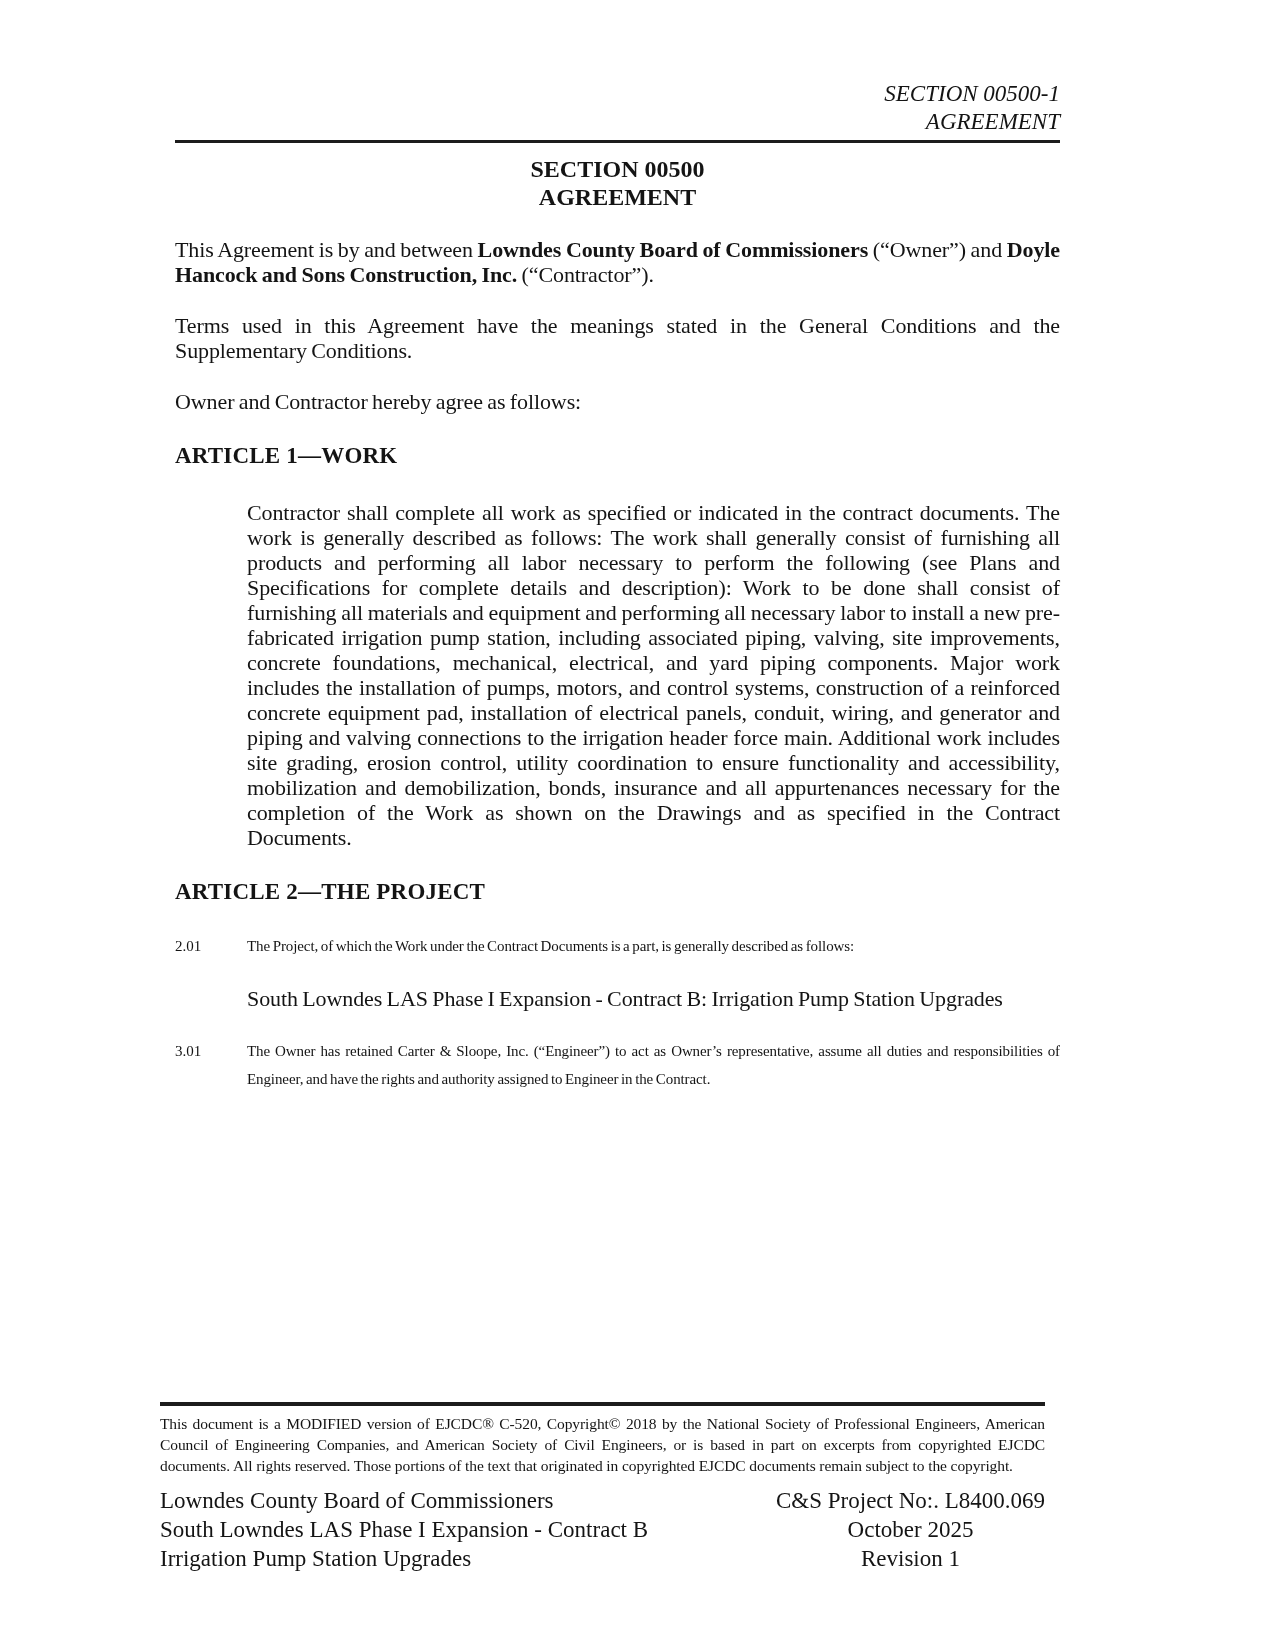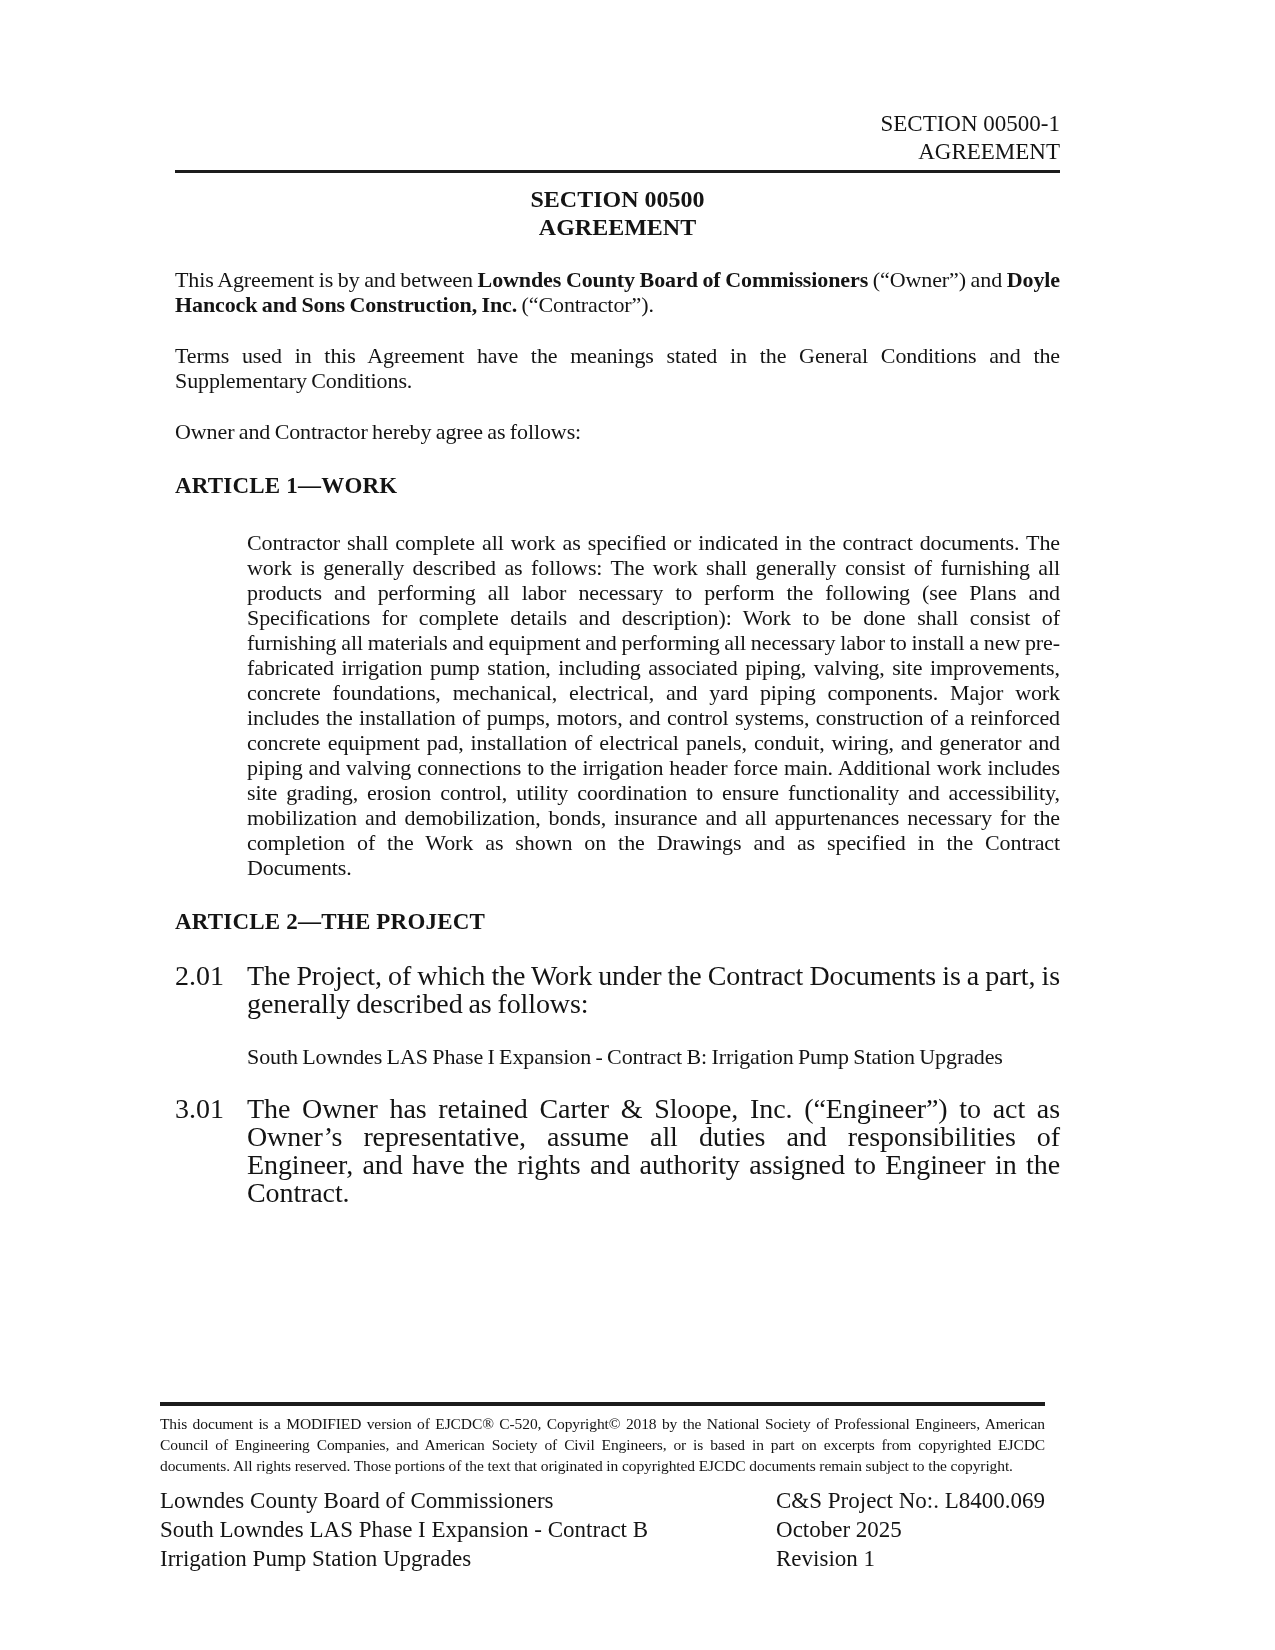--- a/index.html
+++ b/index.html
@@ -12,24 +12,25 @@
     font-family: "Liberation Serif", "DejaVu Serif", serif;
     overflow: hidden;
   }
   .content {
     position: absolute;
     left: 175px;
     top: 0;
     width: 885px;
   }
   .running-header {
-    padding-top: 110px;
+    padding-top: 80px;
     text-align: right;
     font-size: 23px;
     line-height: 28px;
+    font-style: italic;
   }
   .rule {
     border: none;
     border-top: 3px solid #1c1c1c;
     height: 0;
     margin: 0;
   }
   .header-rule { margin-top: 4px; }
   .doc-title {
     margin-top: 12px;
@@ -52,21 +53,21 @@
     margin: 28px 0 0 0;
     font-size: 23px;
     line-height: 28px;
     font-weight: bold;
     letter-spacing: 0.2px;
     text-align: left;
   }
   .clause {
     display: flex;
     margin-top: 26px;
-    font-size: 28px;
+    font-size: 15px;
     line-height: 28px;
   }
   .clause-num {
     flex: 0 0 72px;
     text-align: left;
   }
   .clause-text {
     flex: 1 1 auto;
     text-align: justify;
     word-spacing: -1px;
@@ -88,21 +89,21 @@
     letter-spacing: -0.1px;
   }
   .footer-cols {
     margin-top: 10px;
     display: flex;
     justify-content: space-between;
     font-size: 23px;
     line-height: 29px;
   }
   .footer-left { text-align: left; }
-  .footer-right { text-align: left; }
+  .footer-right { text-align: center; }
 </style>
 </head>
 <body>
 
 <div class="page">
   <div class="content">
 
     <div class="running-header">
       <div>SECTION 00500-1</div>
       <div>AGREEMENT</div>

